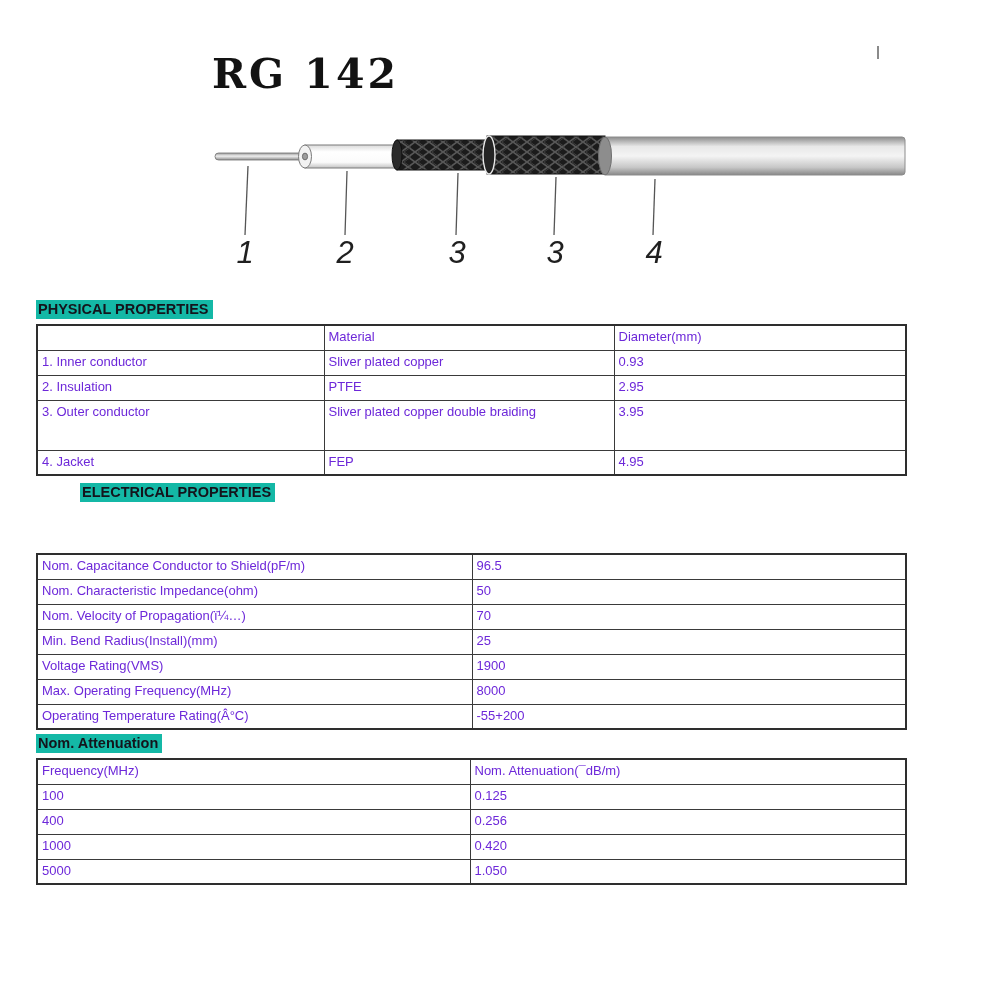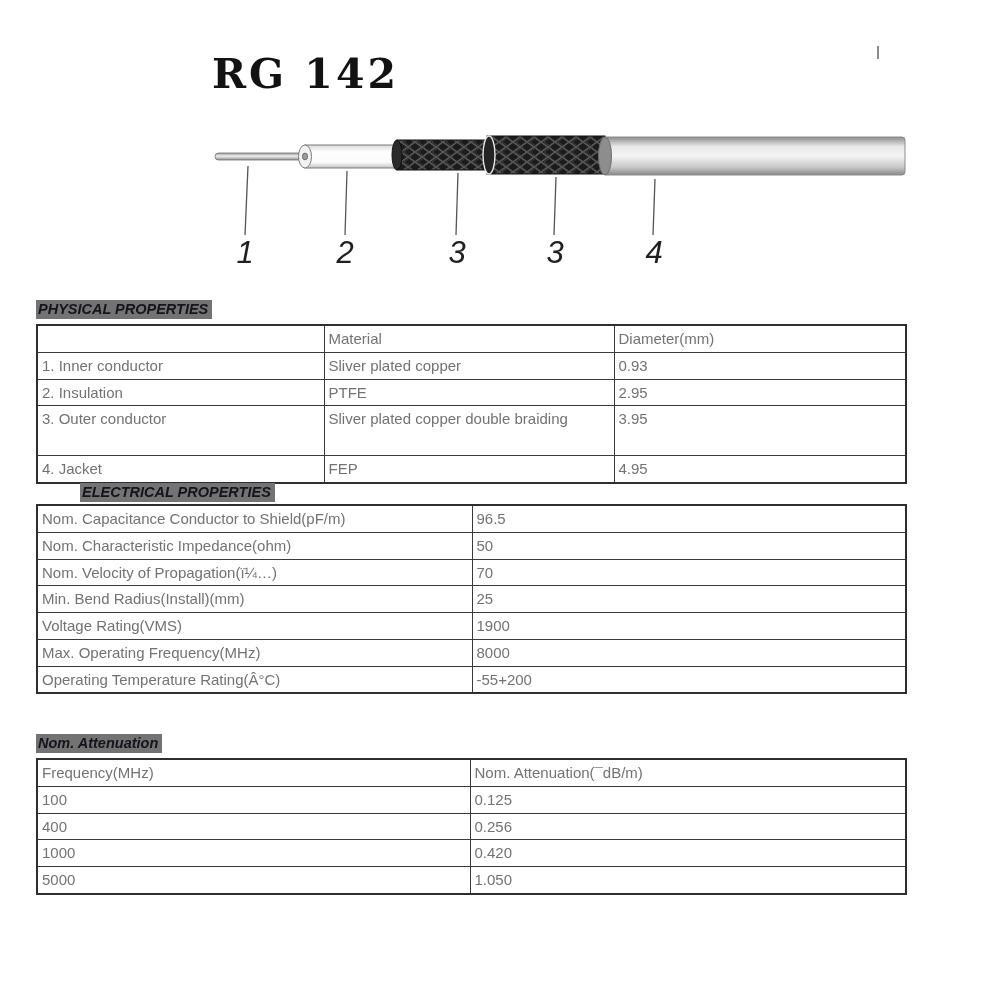--- a/index.html
+++ b/index.html
@@ -41,50 +41,49 @@
   }
 
   .section-heading {
     position: absolute;
     left: 36px;
     font-size: 14.5px;
     font-weight: bold;
     color: #14141c;
   }
   .section-heading span {
-    background: #737373;
+    background: #14b8a6;
     padding: 1px 4px 2px 2px;
-    font-style: italic;
   }
 
   table.spec {
     position: absolute;
     left: 36px;
     border-collapse: collapse;
     table-layout: fixed;
-    font-size: 15px;
-    color: #737373;
+    font-size: 13px;
+    color: #6d28d9;
     border: 2px solid #2e2e2e;
   }
   table.spec td, table.spec th {
     border: 1px solid #3a3a3a;
     font-weight: normal;
     text-align: left;
     vertical-align: top;
     padding: 2px 1px 2px 4px;
     line-height: 1.45;
     overflow: hidden;
     white-space: normal;
   }
 
   #physical-table { top: 324px; width: 869px; }
   #physical-table td { height: 25px; }
   #physical-table tr.tall td { height: 50px; }
 
-  #electrical-table { top: 504px; width: 869px; }
+  #electrical-table { top: 553px; width: 869px; }
   #electrical-table td { height: 25px; }
 
   #attenuation-table { top: 758px; width: 869px; }
   #attenuation-table td { height: 25px; }
 
   .num-label {
     font-family: "Liberation Sans", sans-serif;
     font-style: italic;
     font-size: 31px;
     fill: #1f1f1f;

